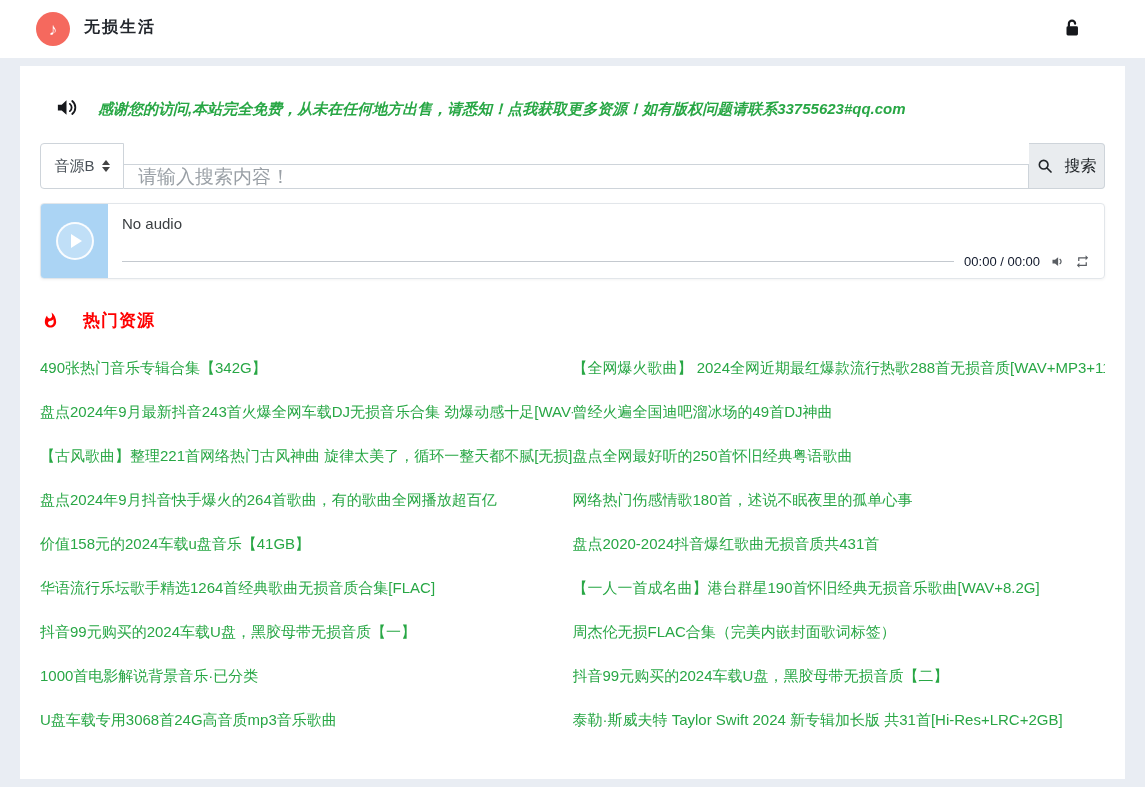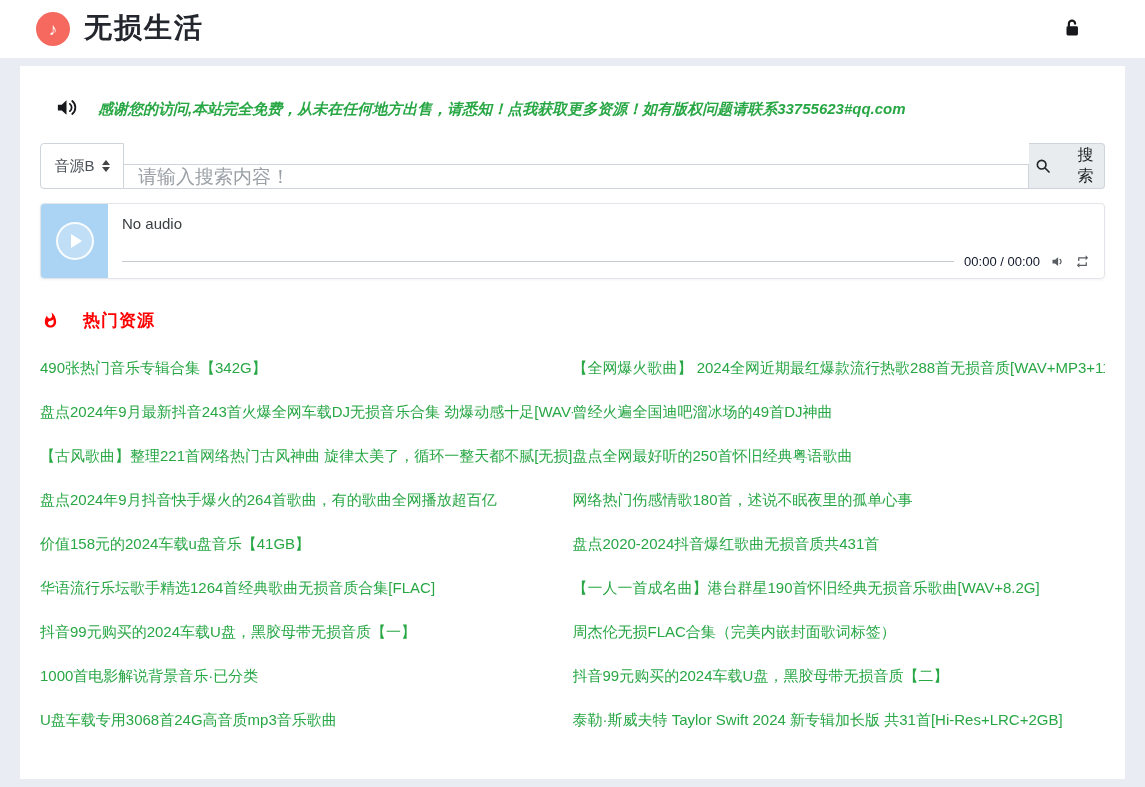--- a/index.html
+++ b/index.html
@@ -17,21 +17,21 @@
     padding:0 62px 0 36px;
   }
   .logo-circle {
     width:34px; height:34px; border-radius:50%;
     background:#f5695e; flex:0 0 auto;
     display:flex; align-items:center; justify-content:center;
     cursor:pointer;
   }
   .logo-note { color:#fff; font-size:17px; font-weight:bold; line-height:1; }
   .site-title {
-    margin:0 0 3px 14px; font-size:28px; font-weight:700;
+    margin:0 0 3px 14px; font-size:16px; font-weight:700;
     color:#23272d; letter-spacing:2px;
   }
   .lock-btn { margin-left:auto; cursor:pointer; display:flex; }
 
   
   .main-card {
     margin:8px 20px 0; background:#fff;
     padding:30px 20px 20px; height:713px;
   }
 
@@ -55,21 +55,21 @@
   .search-input {
     flex:1; border:1px solid #ced4da; border-left:0; border-radius:0;
     font-size:19px; padding:0 14px; color:#14532d; outline:none;
     font-family:"Liberation Sans", sans-serif;
     margin-top:21px;
   }
   .search-input::placeholder { color:#9aa0a6; }
   .search-btn {
     width:76px; background:#e9ecef; border:1px solid #ced4da; border-left:0;
     border-radius:0 4px 4px 0; cursor:pointer;
-    display:flex; align-items:center; justify-content:center; gap:22px;
+    display:flex; align-items:center; justify-content:center; gap:12px;
     font-size:16px; color:#212529;
     font-family:"Liberation Sans", sans-serif;
   }
 
   
   .player {
     margin-top:14px; height:76px; border:1px solid #e2e6ea; border-radius:4px;
     display:flex; overflow:hidden; box-shadow:0 1px 3px rgba(0,0,0,.05);
   }
   .thumb { width:67px; flex:0 0 auto; background:#abd4f4;

